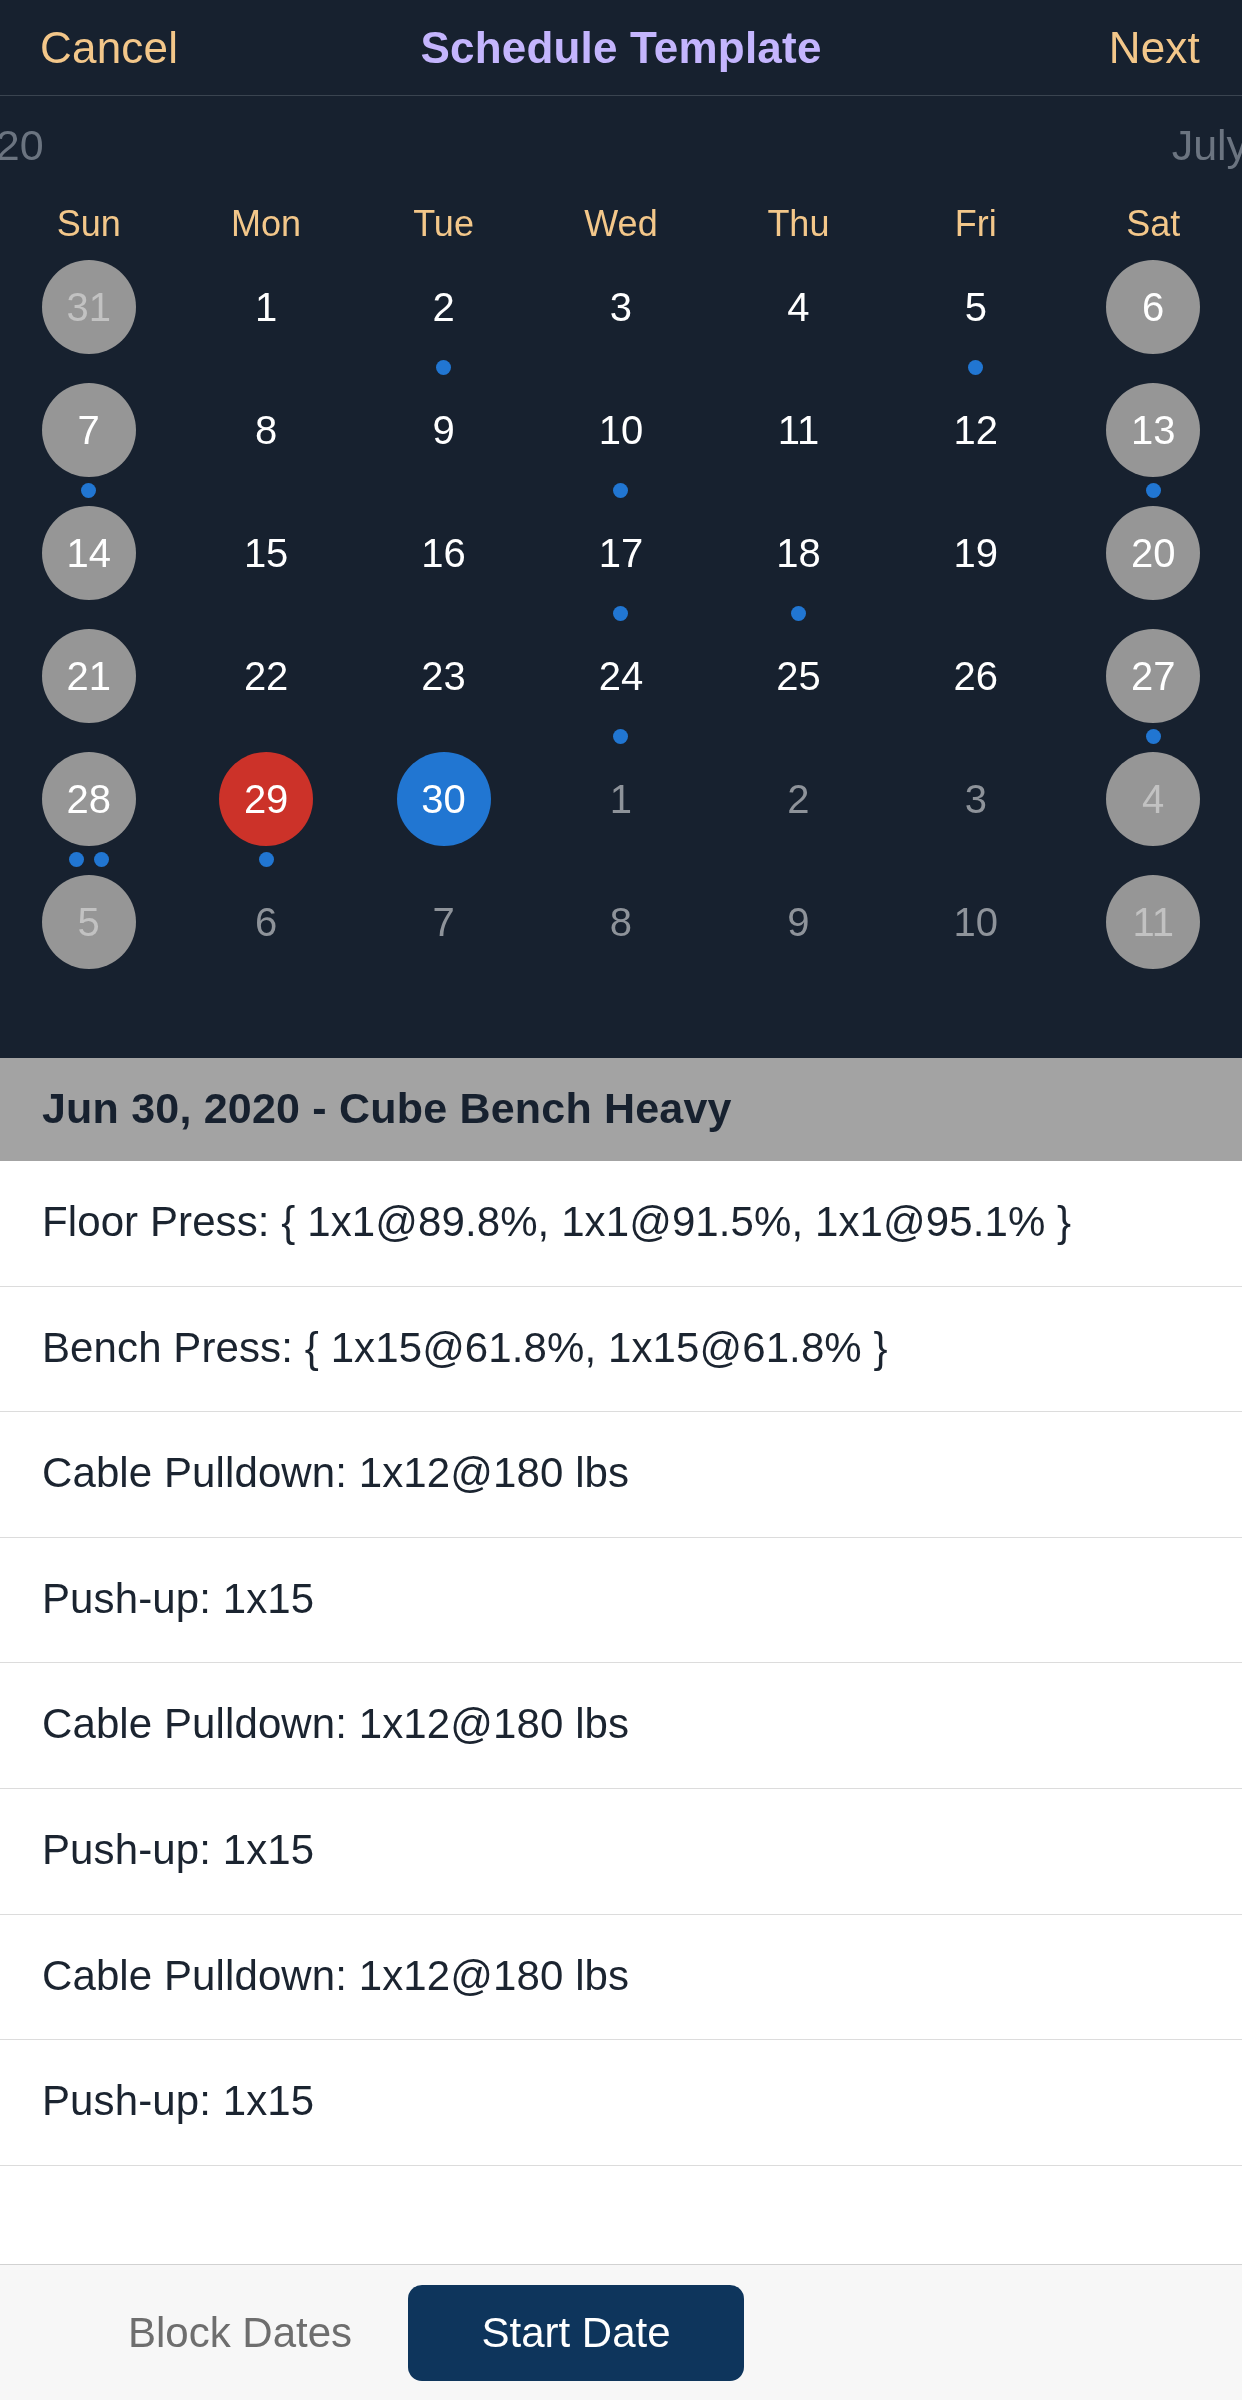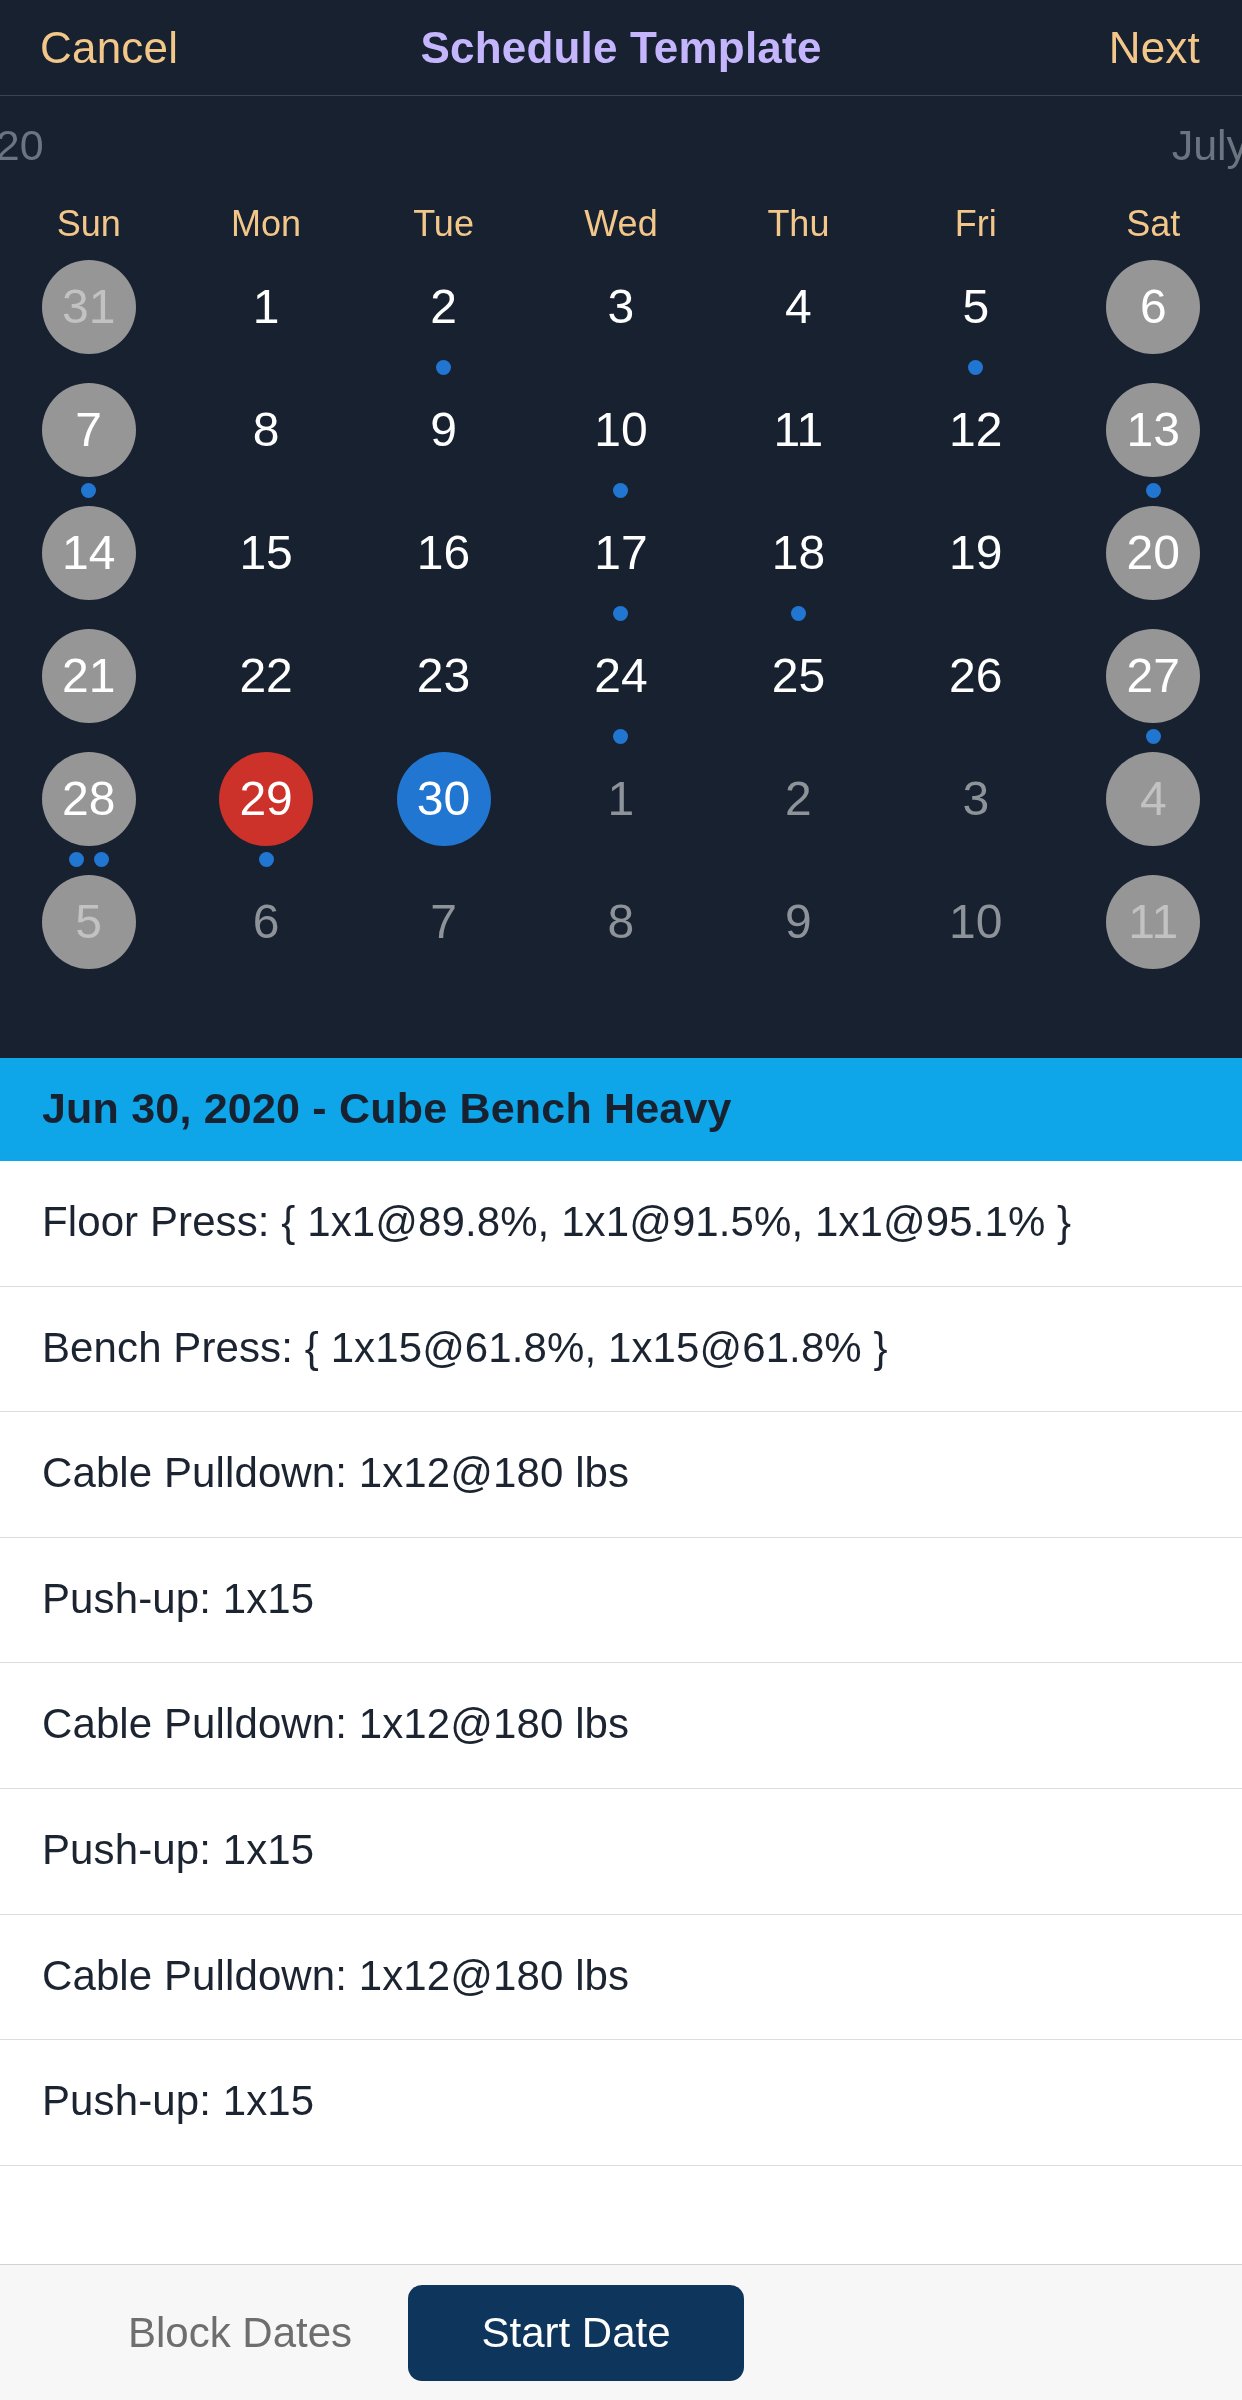--- a/index.html
+++ b/index.html
@@ -106,21 +106,21 @@
     flex-direction: column;
     align-items: center;
   }
   .daynum {
     width: 94px;
     height: 94px;
     border-radius: 50%;
     display: flex;
     align-items: center;
     justify-content: center;
-    font-size: 48px;
+    font-size: 40px;
     color: #ffffff;
     line-height: 1;
     margin-top: 0px;
   }
   .daynum.weekend   { background: #969696; }
   .daynum.today     { background: #cc3229; }
   .daynum.selected  { background: #2176d2; }
   .daynum.othermonth{ color: #8e939a; }
   .daynum.othermonth.weekend { color: #c2c2c2; }
 
@@ -140,21 +140,21 @@
   }
 
   
   .detail {
     flex: 1 1 auto;
     background: #ffffff;
     overflow: hidden;
     position: relative;
   }
   .section-head {
-    background: #0ea5e9;
+    background: #a3a3a3;
     padding: 26px 42px 28px 42px;
     font-size: 43px;
     font-weight: bold;
     color: #17212f;
     letter-spacing: 0.2px;
   }
   .row {
     padding: 34px 42px 36px 42px;
     font-size: 42px;
     color: #1b2430;

